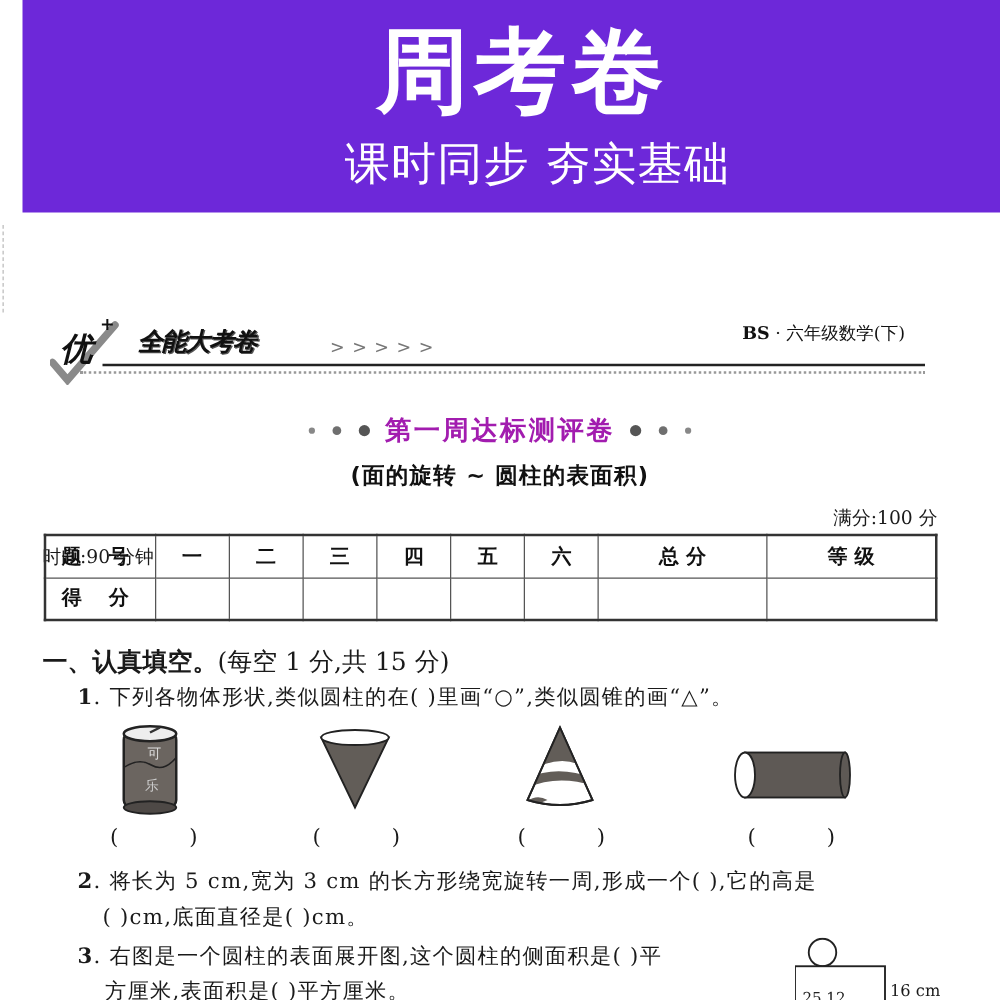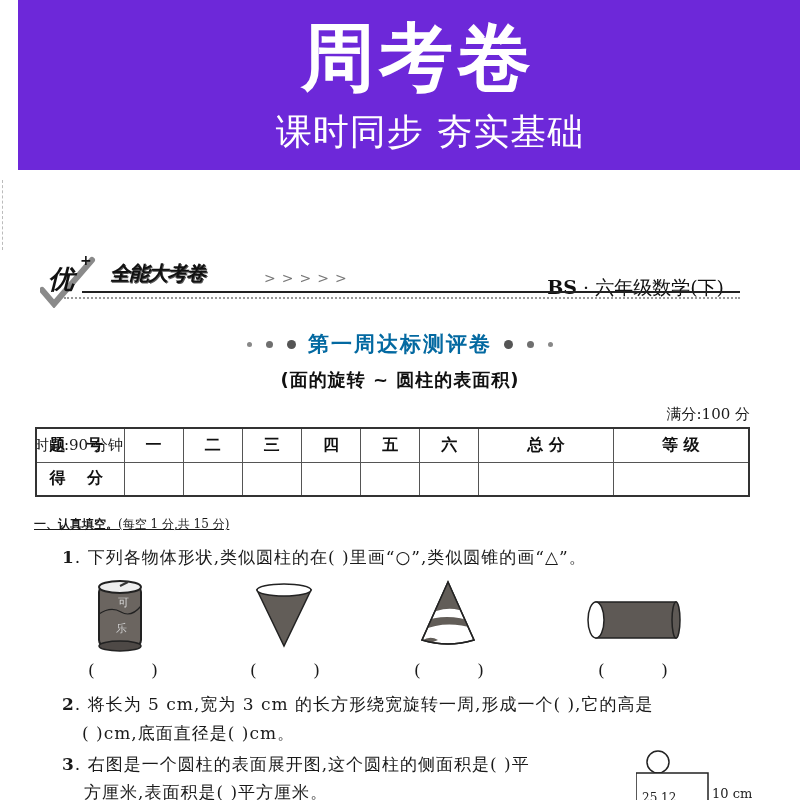--- a/index.html
+++ b/index.html
@@ -16,43 +16,43 @@
 
   .page-header { position: absolute; left: 32px; top: 248px; width: 708px; height: 60px; }
   .logo-mark { position: absolute; left: 8px; top: 4px; width: 62px; height: 52px; }
   .logo-you { position: absolute; left: 8px; top: 10px; font-family: "DejaVu Sans", sans-serif; font-weight: bold; font-style: italic;
     font-size: 26px; color: #111; }
   .logo-plus { position: absolute; left: 40px; top: 0px; font-family: "DejaVu Sans", sans-serif; font-weight: bold; font-size: 14px; color:#111; }
   .logo-check { position: absolute; left: 0; top: 0; }
   .brand-name { position: absolute; left: 78px; top: 12px; font-family: "DejaVu Sans", sans-serif; font-weight: bold; font-style: italic;
     font-size: 20px; color: #111; letter-spacing: -1px; text-shadow: 1px 1px 0 #555; }
   .arrows { position: absolute; left: 232px; top: 22px; font-family: "DejaVu Sans", sans-serif; font-size: 14px; color: #777; letter-spacing: 6px; }
-  .grade { position: absolute; right: 16px; top: 10px; font-family: "DejaVu Serif", serif; font-size: 19px; color: #111; margin-top: 17px; }
+  .grade { position: absolute; right: 16px; top: 10px; font-family: "DejaVu Serif", serif; font-size: 14px; color: #111; }
   .grade b { font-weight: bold; }
   .header-rule { position: absolute; left: 50px; right: 0; top: 43px; height: 0; border-top: 2px solid #222; }
   .header-dots { position: absolute; left: 32px; right: 0; top: 49px; height: 0; border-top: 2px dotted #999; }
 
   .exam-title-row { position: absolute; left: 0; width: 800px; top: 330px; text-align: center; height: 30px; }
-  .exam-title { display: inline-block; font-family: "DejaVu Sans", sans-serif; font-weight: bold; font-size: 21px; color: #0369a1; letter-spacing: 2px; vertical-align: middle; }
+  .exam-title { display: inline-block; font-family: "DejaVu Sans", sans-serif; font-weight: bold; font-size: 21px; color: #a21caf; letter-spacing: 2px; vertical-align: middle; }
   .dot { display: inline-block; border-radius: 50%; background: #6a6a6a; vertical-align: middle; margin: 0 7px; }
   .dot.s { width: 5px; height: 5px; background:#888; }
   .dot.m { width: 7px; height: 7px; background:#6f6f6f; }
   .dot.l { width: 9px; height: 9px; background:#555; }
 
   .exam-subtitle { position: absolute; left: 0; width: 800px; top: 368px; text-align: center; font-family: "DejaVu Sans", sans-serif;
     font-weight: bold; font-size: 18px; color: #111; letter-spacing: 1px; }
 
   .meta-time { position: absolute; left: 34px; top: 405px; font-size: 15px; margin-top: 31px; }
   .meta-full { position: absolute; right: 50px; top: 405px; font-size: 15px; }
 
   .score-table { position: absolute; left: 35px; top: 427px; width: 715px; border-collapse: collapse; border: 2px solid #333; }
   .score-table td { border: 1px solid #555; height: 34px; text-align: center; font-family: "DejaVu Sans", sans-serif; font-size: 16px; font-weight: bold; color: #111; }
   .score-table td.hd { width: 88px; letter-spacing: 8px; }
 
-  .section-heading { position: absolute; left: 34px; top: 516px; font-size: 12px; text-decoration: underline; }
+  .section-heading { position: absolute; left: 34px; top: 516px; font-size: 20px; }
   .section-heading b { font-family: "DejaVu Sans", sans-serif; font-weight: bold; }
   .q-line { position: absolute; font-size: 17px; letter-spacing: 1px; white-space: nowrap; }
   .q-num { font-weight: bold; }
 
   .shape { position: absolute; }
   .paren-pair { position: absolute; top: 660px; font-size: 17px; width: 70px; display:flex; justify-content: space-between; }
 
   .diagram { position: absolute; left: 636px; top: 750px; }
   .diagram-label { position: absolute; left: 712px; top: 786px; font-size: 13px; }
 </style>
@@ -189,13 +189,13 @@
 <div class="q-line" style="left:62px; top:753px;">
   <span class="q-num">3</span>. <span>右图是一个圆柱的表面展开图,这个圆柱的侧面积是(          )平</span>
 </div>
 <div class="q-line" style="left:84px; top:781px;">方厘米,表面积是(          )平方厘米。</div>
 
 <svg class="diagram" width="80" height="60" viewBox="0 0 80 60">
   <circle cx="22" cy="12" r="11" fill="#fff" stroke="#222" stroke-width="1.5"></circle>
   <rect x="0" y="23" width="72" height="40" fill="#fff" stroke="#222" stroke-width="1.5"></rect>
   <text x="6" y="52" font-size="12" fill="#222">25.12</text>
 </svg>
-<div class="diagram-label">10 cm</div>
+<div class="diagram-label">16 cm</div>
 
 </body></html>

